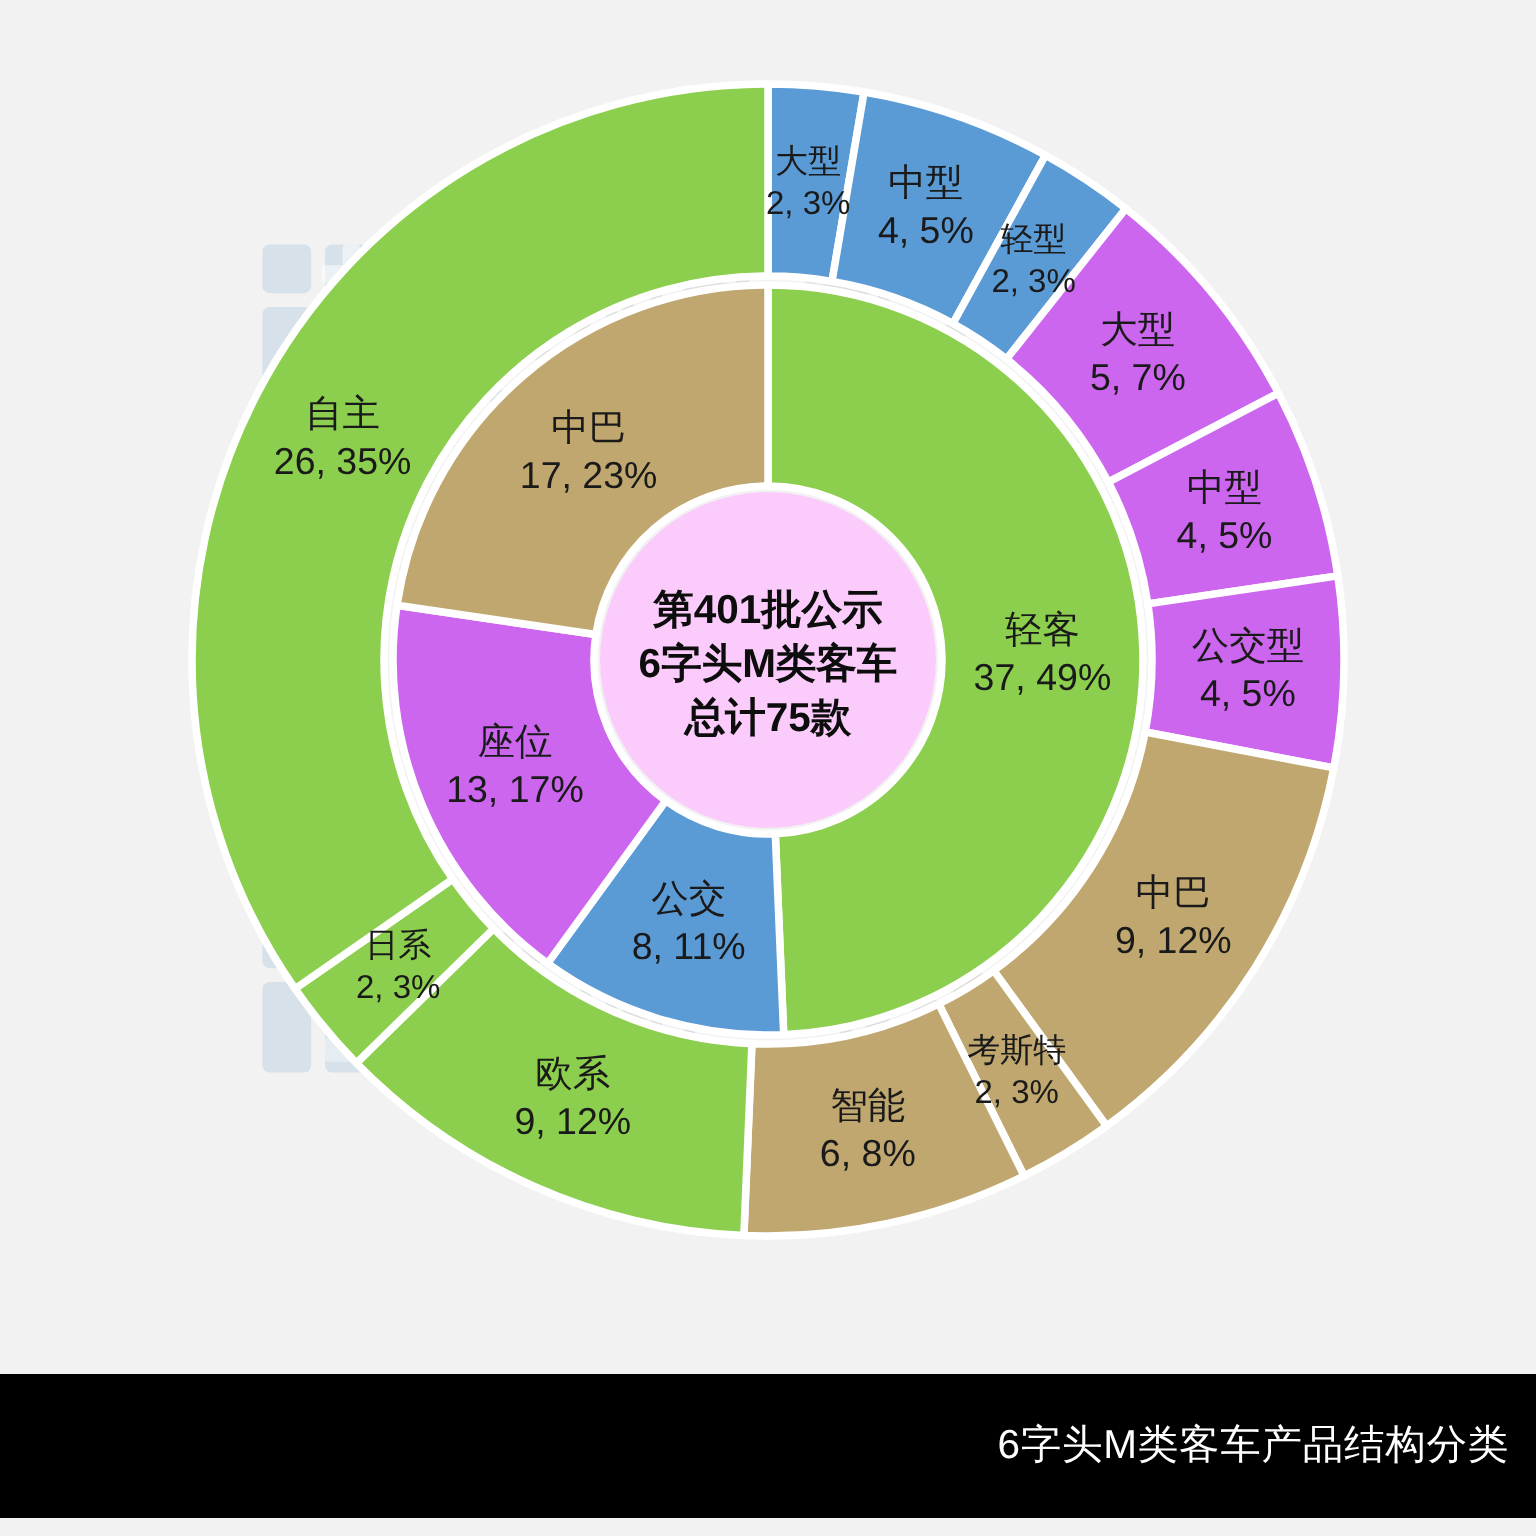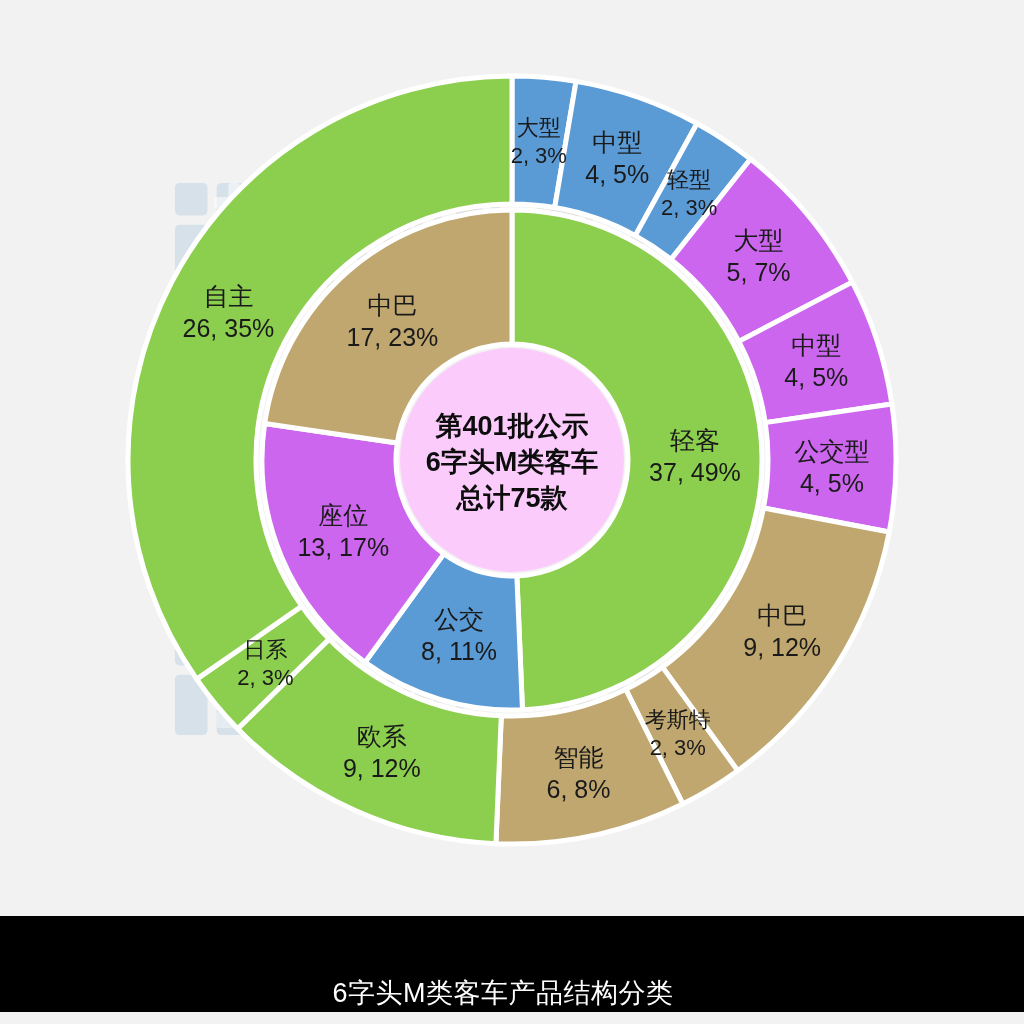--- a/index.html
+++ b/index.html
@@ -16,21 +16,20 @@
     width: 1024px;
     height: 1024px;
     background: #f2f2f2;
   }
   #chart-area {
     position: absolute;
     left: 0; top: 0;
     width: 908px;
     height: 916px;
     overflow: hidden;
-    margin-top: 20px;
   }
   svg.sunburst {
     position: absolute;
     left: 0; top: 0;
     width: 1024px;
     height: 916px;
     display: block;
   }
   .wm {
     position: absolute;
@@ -77,21 +76,21 @@
   }
   #footer {
     position: absolute;
     left: 0;
     top: 916px;
     width: 1024px;
     height: 96px;
     background: #000000;
     box-sizing: border-box;
     display: flex;
-    flex-direction: row;
+    flex-direction: column;
     align-items: flex-end;
     justify-content: center;
     padding-right: 18px;
   }
   #footer .fline {
     color: #ffffff;
     font-size: 27px;
     line-height: 1.32;
     letter-spacing: 0.5px;
     white-space: nowrap;

